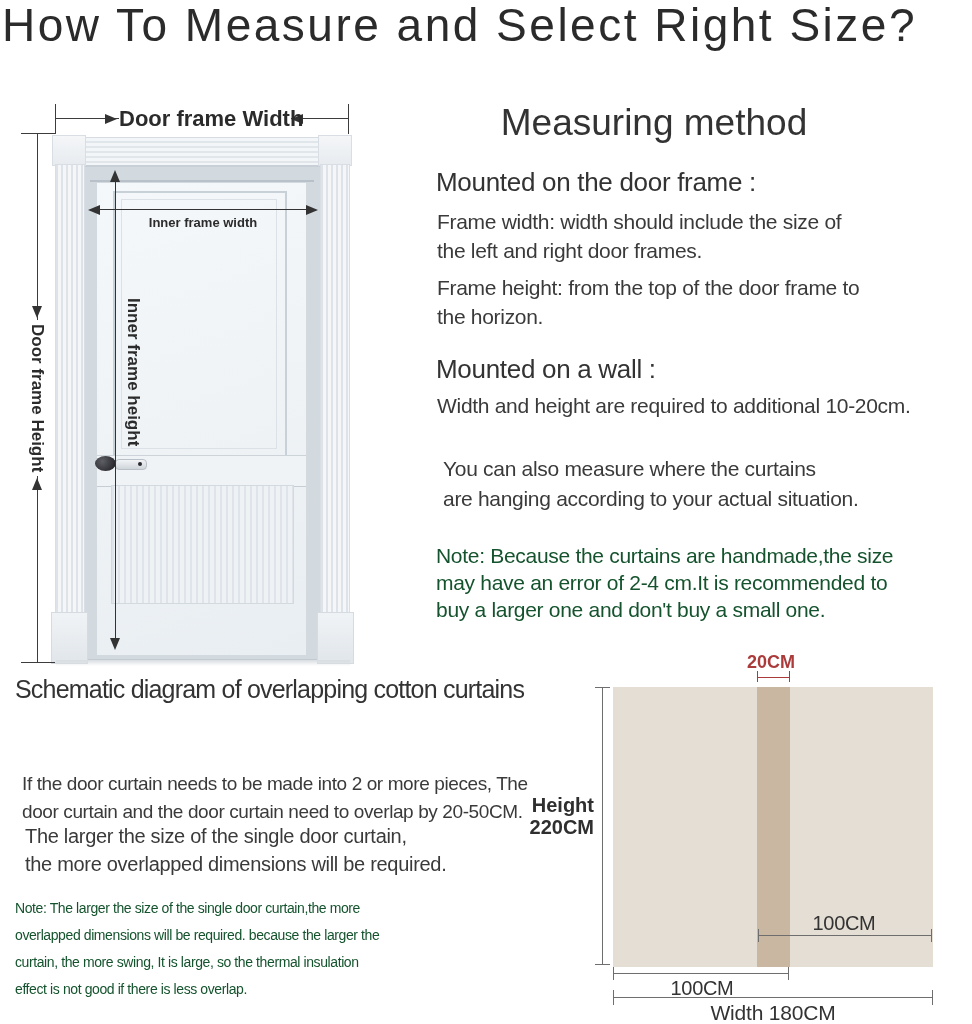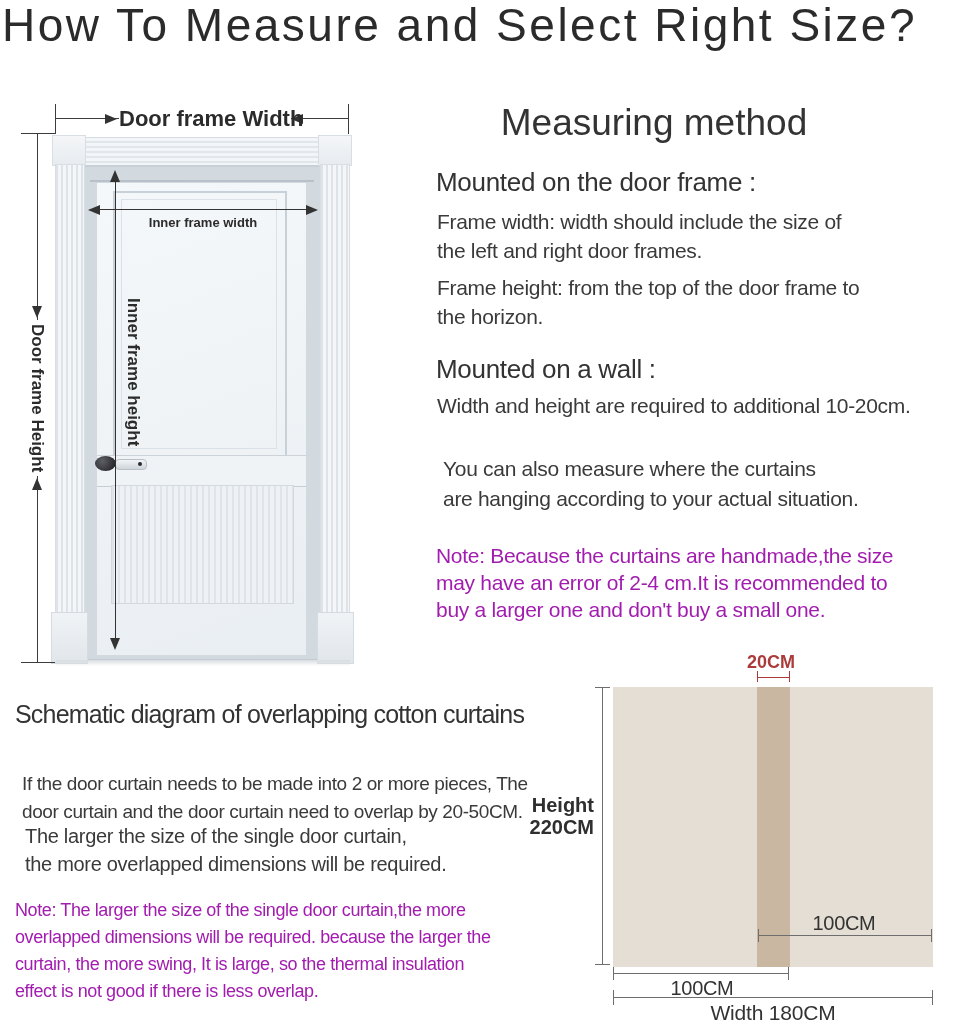--- a/index.html
+++ b/index.html
@@ -16,25 +16,25 @@
   
   .ar-r{position:absolute;width:0;height:0;border-top:5px solid transparent;border-bottom:5px solid transparent;border-left:12px solid #333;}
   .ar-l{position:absolute;width:0;height:0;border-top:5px solid transparent;border-bottom:5px solid transparent;border-right:12px solid #333;}
   .ar-u{position:absolute;width:0;height:0;border-left:5px solid transparent;border-right:5px solid transparent;border-bottom:12px solid #333;}
   .ar-d{position:absolute;width:0;height:0;border-left:5px solid transparent;border-right:5px solid transparent;border-top:12px solid #333;}
   
   .title{font-size:46px;letter-spacing:2.5px;font-weight:400;color:#2b2b2b;line-height:50px;}
   .h-measuring{font-size:37px;color:#333;text-align:center;}
   .sub{font-size:26px;letter-spacing:-0.3px;color:#333;}
   .body21{font-size:21px;letter-spacing:-0.3px;}
-  .red{color:#a21caf;}
+  .red{color:#14532d;}
   .h-overlap{font-size:25px;letter-spacing:-0.8px;color:#333;}
   .q1{font-size:19px;letter-spacing:-0.4px;margin-top:28px;}
   .q2{font-size:20px;letter-spacing:-0.3px;}
-  .noteL{font-size:18px;letter-spacing:-0.4px;}
+  .noteL{font-size:14px;letter-spacing:-0.4px;}
   .doorlabel{font-weight:700;color:#2b2b2b;text-align:center;background:#fff;}
   .doorlabel2{font-weight:700;color:#2b2b2b;text-align:center;}
   .vtext{writing-mode:vertical-rl;}
   
   .lintel{background:repeating-linear-gradient(180deg,#f3f6f8 0 3px,#e1e6ea 3px 5px);border:1px solid #d6dce2;border-bottom:2px solid #c8cfd6;}
   .endblock{background:linear-gradient(180deg,#f4f6f8,#e7ebef);border:1px solid #d8dee4;}
   .post{background:repeating-linear-gradient(90deg,#dde3e8 0 2px,#f4f6f8 2px 5px);border:1px solid #d8dee4;}
   .plinth{background:linear-gradient(180deg,#f0f3f6,#e1e6ea);border:1px solid #d5dbe0;}
   .jamb{background:#d2dae0;border:1px solid #c3cbd2;}
   .jambline{background:#b8c1c9;}
@@ -125,21 +125,21 @@
 
     <div class="t body21" style="left:443px;top:457px;">You can also measure where the curtains</div>
     <div class="t body21" style="left:443px;top:487px;">are hanging according to your actual situation.</div>
 
     <div class="t body21 red" style="left:436px;top:544px;">Note: Because the curtains are handmade,the size</div>
     <div class="t body21 red" style="left:436px;top:571px;">may have an error of 2-4 cm.It is recommended to</div>
     <div class="t body21 red" style="left:436px;top:598px;">buy a larger one and don't buy a small one.</div>
   </div>
 
   <div class="abs" style="left:0;top:0;width:0;height:0;">
-    <div class="t h-overlap" style="left:15px;top:700px;">Schematic diagram of overlapping cotton curtains</div>
+    <div class="t h-overlap" style="left:15px;top:675px;">Schematic diagram of overlapping cotton curtains</div>
 
     <div class="t q1" style="left:22px;top:745px;">If the door curtain needs to be made into 2 or more pieces, The</div>
     <div class="t q1" style="left:22px;top:773px;">door curtain and the door curtain need to overlap by 20-50CM.</div>
 
     <div class="t q2" style="left:25px;top:825px;">The larger the size of the single door curtain,</div>
     <div class="t q2" style="left:25px;top:853px;">the more overlapped dimensions will be required.</div>
 
     <div class="t noteL red" style="left:15px;top:900px;">Note: The larger the size of the single door curtain,the more</div>
     <div class="t noteL red" style="left:15px;top:927px;">overlapped dimensions will be required. because the larger the</div>
     <div class="t noteL red" style="left:15px;top:954px;">curtain, the more swing, It is large, so the thermal insulation</div>

